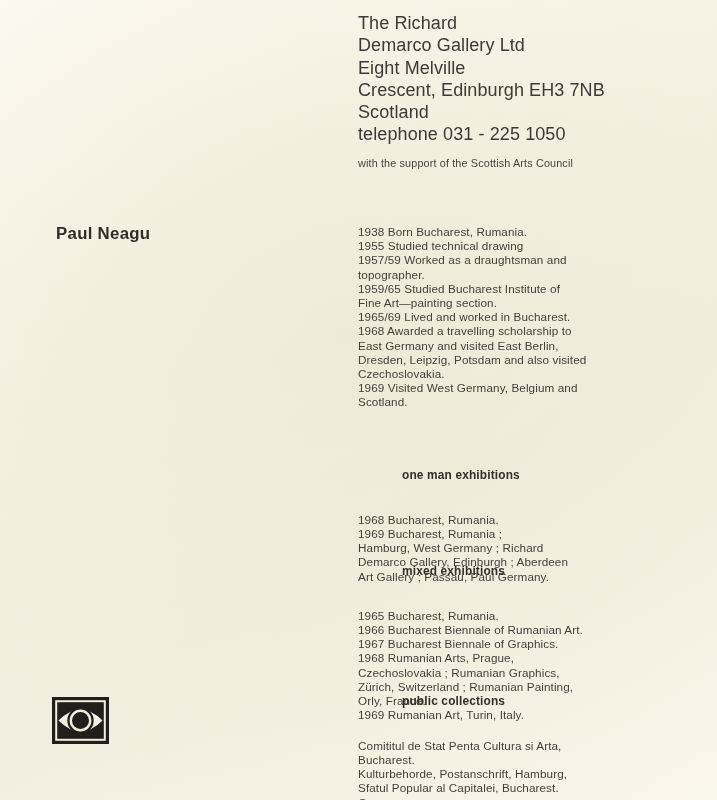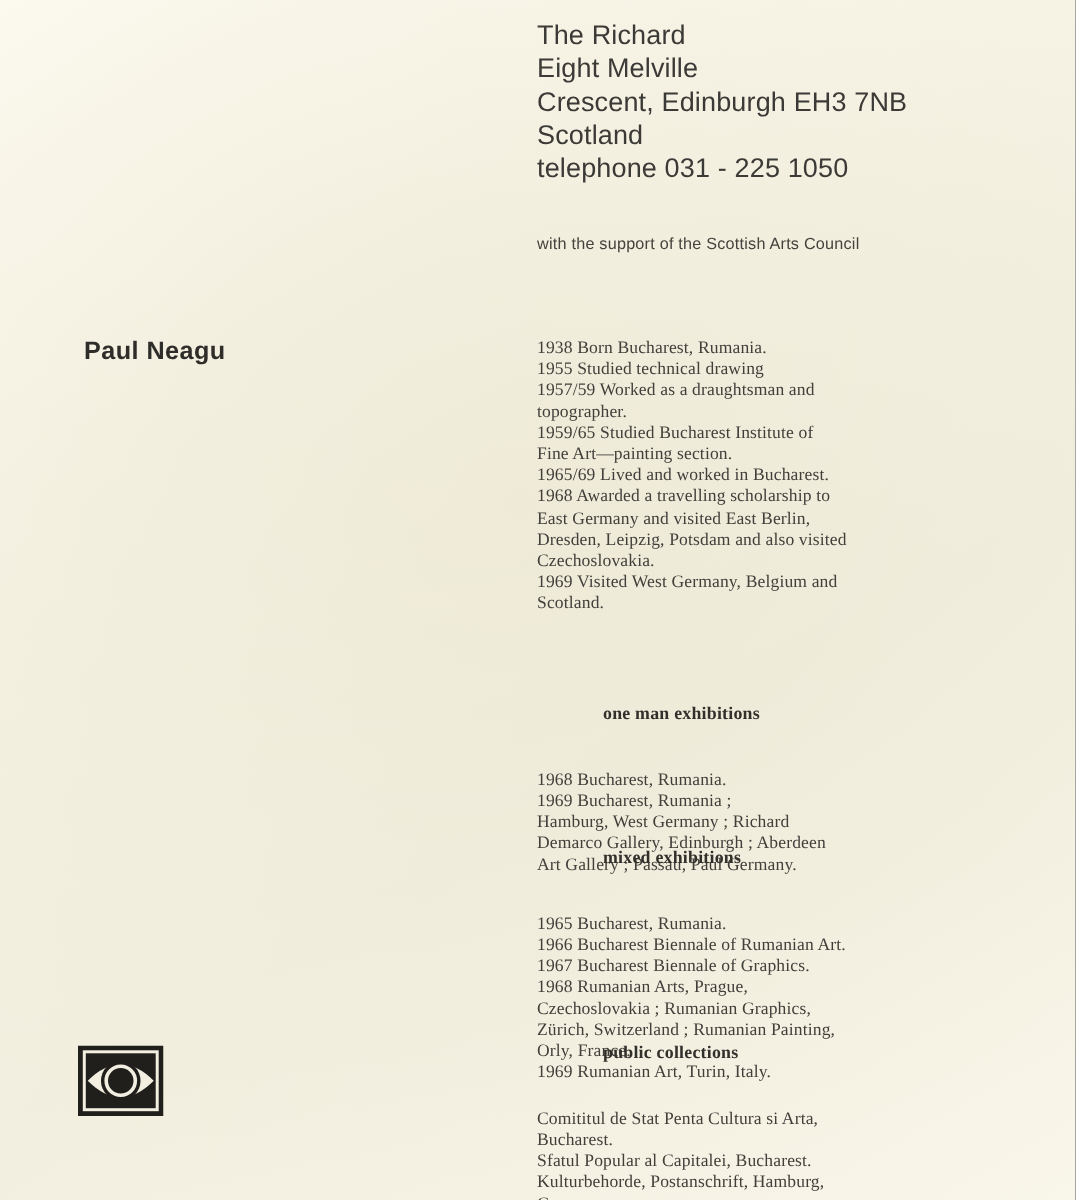--- a/index.html
+++ b/index.html
@@ -29,21 +29,20 @@
   .artist-name {
     left: 56px; top: 224px;
     font-size: 16.8px; font-weight: bold; letter-spacing: 0.3px;
     color: #2e2d29;
   }
   .text-block {
     width: 320px;
     font-size: 11.7px; line-height: 14.2px;
     letter-spacing: 0.1px; color: #413f3a;
     white-space: pre;
-    font-family: Liberation Serif, serif;
   }
   .bio-block { left: 358px; top: 225px; }
   .section { left: 358px; }
   .section-1 { top: 440px; }
   .section-2 { top: 536px; }
   .section-3 { top: 666px; }
   .section-heading {
     font-size: 11.9px; font-weight: bold; line-height: 15px;
     margin-bottom: 1px; letter-spacing: 0.15px; color: #32302b; margin-left: 44px;
   }
@@ -51,20 +50,21 @@
   .logo-box { left: 52px; top: 697px; width: 57px; height: 47px; }
   .logo-box svg { display: block; }
 </style>
 </head>
 <body>
 
 <div class="page">
 
   <div class="abs header-block">
       <div class="line">The Richard</div>
+      <div class="line">Demarco Gallery Ltd</div>
       <div class="line">Eight Melville</div>
       <div class="line">Crescent, Edinburgh EH3 7NB</div>
       <div class="line">Scotland</div>
       <div class="line">telephone 031 - 225 1050</div>
     </div>
 
   <div class="abs support-line">with the support of the Scottish Arts Council</div>
 
   <div class="abs artist-name">Paul Neagu</div>
 
@@ -75,21 +75,21 @@
     <div><div class="line">1968 Bucharest, Rumania.</div><div class="line">1969 Bucharest, Rumania ;</div><div class="line">Hamburg, West Germany ; Richard</div><div class="line">Demarco Gallery, Edinburgh ; Aberdeen</div><div class="line">Art Gallery ; Passau, Paul Germany.</div></div>
   </div>
 
   <div class="abs text-block section section-2">
     <div class="section-heading">mixed exhibitions</div>
     <div><div class="line">1965 Bucharest, Rumania.</div><div class="line">1966 Bucharest Biennale of Rumanian Art.</div><div class="line">1967 Bucharest Biennale of Graphics.</div><div class="line">1968 Rumanian Arts, Prague,</div><div class="line">Czechoslovakia ; Rumanian Graphics,</div><div class="line">Zürich, Switzerland ; Rumanian Painting,</div><div class="line">Orly, France.</div><div class="line">1969 Rumanian Art, Turin, Italy.</div></div>
   </div>
 
   <div class="abs text-block section section-3">
     <div class="section-heading">public collections</div>
-    <div><div class="line">Comititul de Stat Penta Cultura si Arta,</div><div class="line">Bucharest.</div><div class="line">Sfatul Popular al Capitalei, Bucharest.</div><div class="line">Kulturbehorde, Postanschrift, Hamburg,</div><div class="line">Germany.</div></div>
+    <div><div class="line">Comititul de Stat Penta Cultura si Arta,</div><div class="line">Bucharest.</div><div class="line">Kulturbehorde, Postanschrift, Hamburg,</div><div class="line">Sfatul Popular al Capitalei, Bucharest.</div><div class="line">Germany.</div></div>
   </div>
 
   <div class="abs logo-box">
     <svg width="57" height="47" viewBox="0 0 57 47">
       <rect x="0" y="0" width="57" height="47" fill="#211f1c"></rect>
       <rect x="4.2" y="4.2" width="48.6" height="38.6" fill="none" stroke="#f2efe1" stroke-width="2"></rect>
       <path d="M 6.5 23.5 Q 28.5 1.5 50.5 23.5 Q 28.5 45.5 6.5 23.5 Z" fill="#f2efe1"></path>
       <circle cx="28.5" cy="23.5" r="13.2" fill="#211f1c"></circle>
       <circle cx="28.5" cy="23.5" r="9.7" fill="none" stroke="#f2efe1" stroke-width="2.4"></circle>
     </svg>

